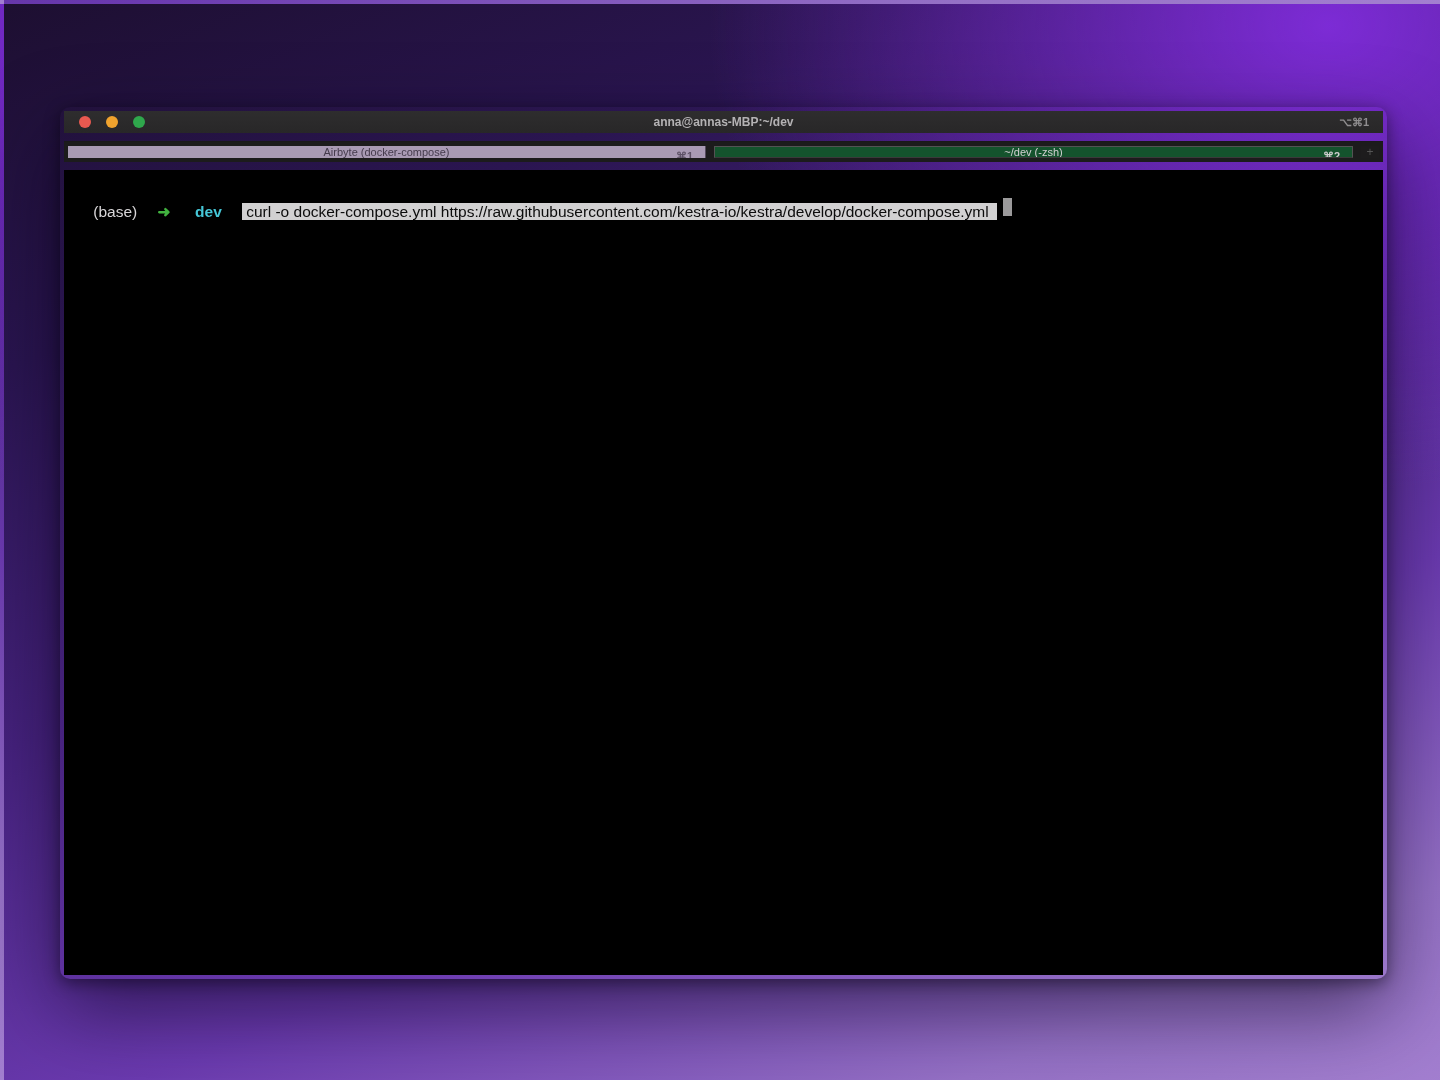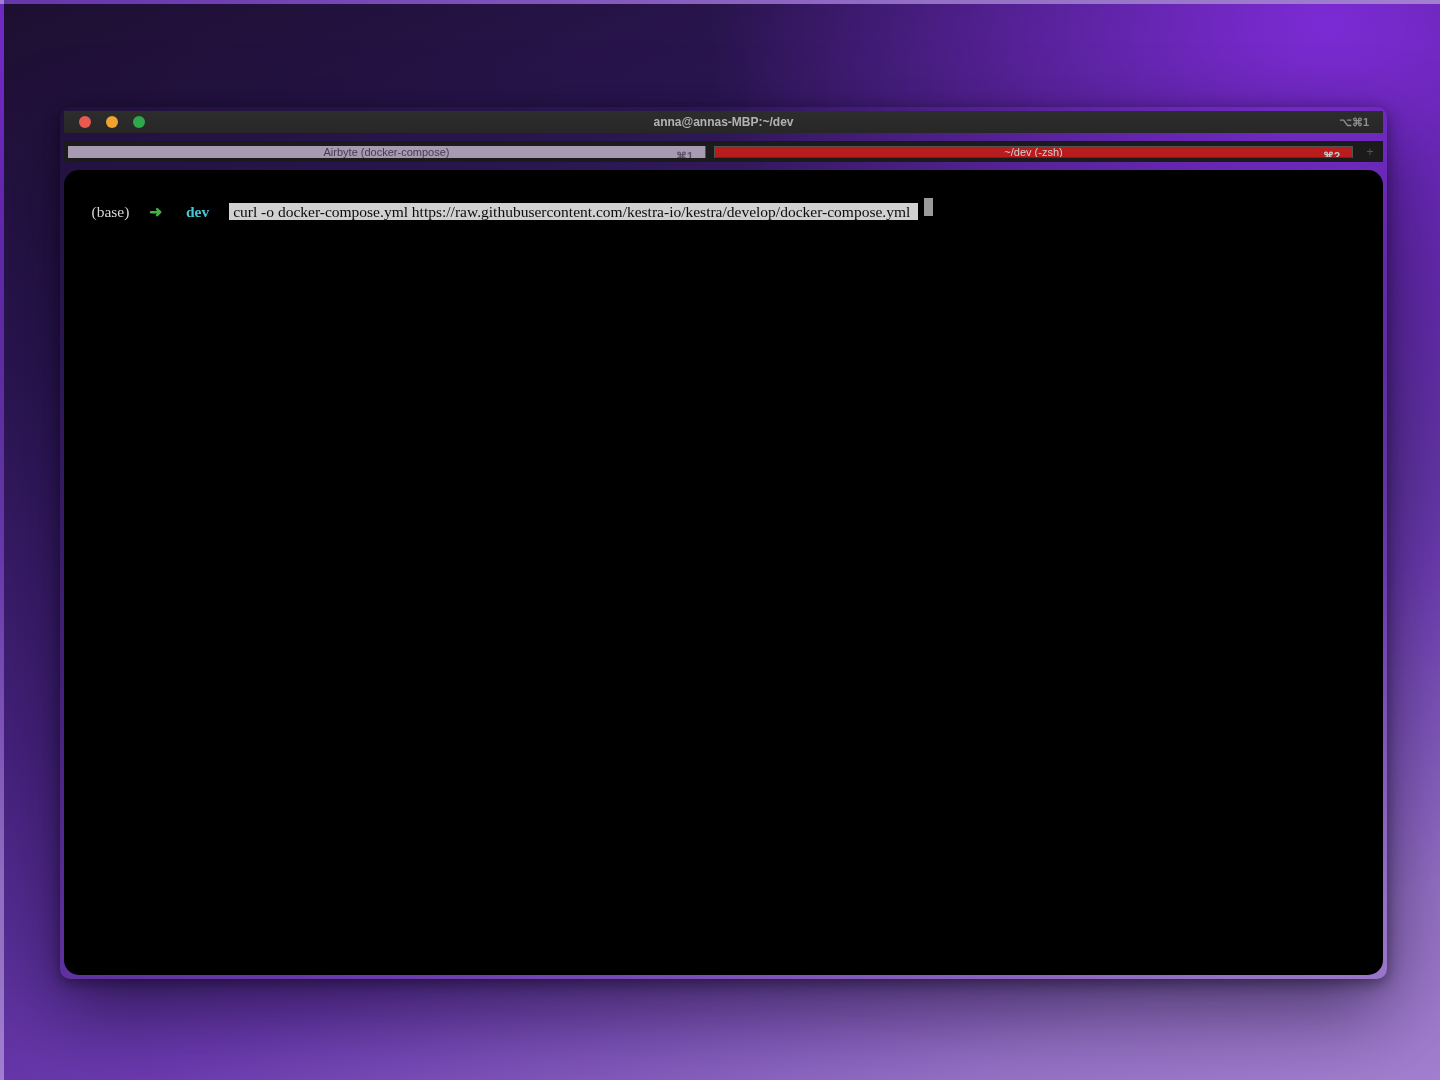--- a/index.html
+++ b/index.html
@@ -64,21 +64,21 @@
     font-size: 11px;
     overflow: hidden;
   }
   .tab.inactive {
     background: #a99ab4;
     color: #443a4c;
     border-right: 1px solid #554a5e;
   }
   .tab.inactive .tab-shortcut { color: #5d5166; }
   .tab.active {
-    background: #b91c1c;
+    background: #14532d;
     color: #d2d0d2;
     border: 1px solid #535253;
     border-bottom-color: #3a393a;
   }
   .tab.active .tab-shortcut { color: #cfcdcf; }
   .tab-label { pointer-events: none; }
   .tab-shortcut {
     position: absolute; right: 8px; top: 50%;
     transform: translateY(-50%);
     font-size: 11px; font-weight: bold;
@@ -89,25 +89,24 @@
     color: #555;
     display: flex; align-items: center; justify-content: center;
     font-size: 12px;
   }
 
   
   .screen {
     flex: 1 1 auto;
     background: #000000;
     padding: 3px 4px;
-    font-family: Liberation Serif, serif;
+    font-family: Liberation Sans, sans-serif;
     font-size: 15.5px;
     line-height: 21px;
     white-space: pre;
-    border-radius: 15px;
   }
   .prompt-env   { color: #d8d6d8; }
   .prompt-arrow { color: #42b340; font-weight: bold; }
   .prompt-dir   { color: #45c6d6; font-weight: bold; }
   .cmd-selected { background: #d2d1d2; color: #0c0c0c; }
   .block-cursor {
     display: inline-block;
     width: 9px; height: 18px;
     background: #9b9a9b;
     vertical-align: text-bottom;

